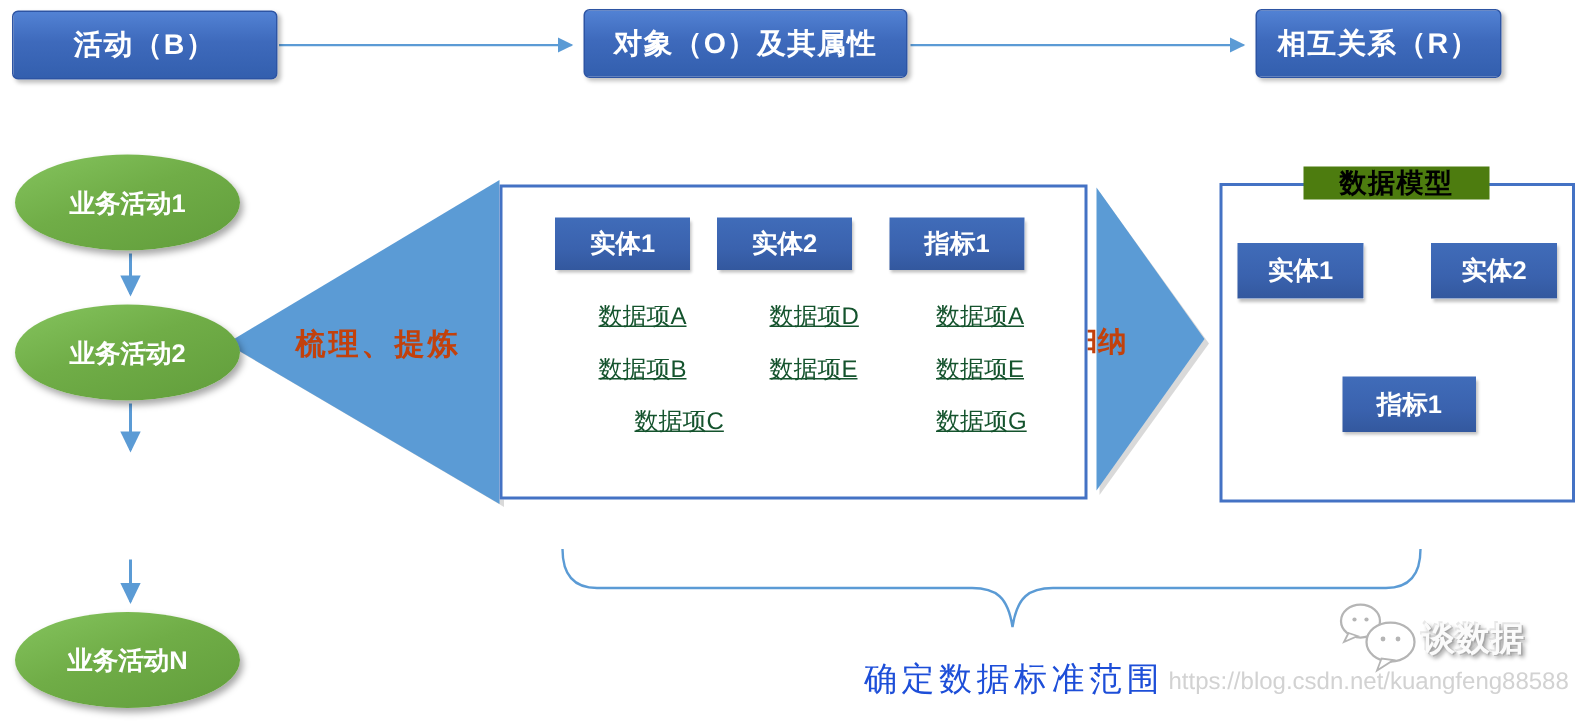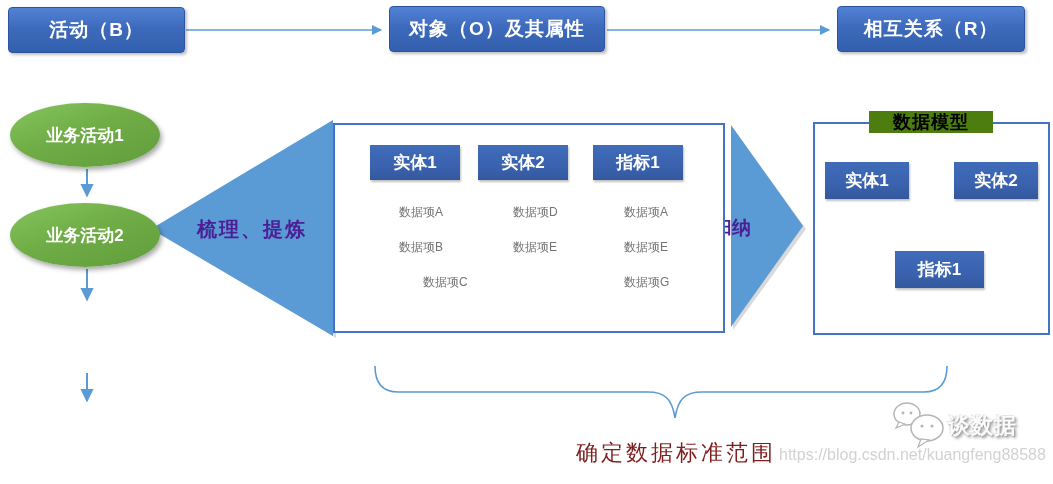--- a/index.html
+++ b/index.html
@@ -18,59 +18,59 @@
 
   .ellipse {
     position:absolute; left:10px; width:150px; height:64px; border-radius:50%;
     background:linear-gradient(160deg,#85c45e 0%, #70ad47 45%, #619d3b 100%);
     color:#fff; font-weight:bold; font-size:17px;
     display:flex; align-items:center; justify-content:center;
     box-shadow:2px 3px 5px rgba(0,0,0,0.35);
   }
 
   .shape-label {
-    position:absolute; color:#4c1d95; font-weight:bold; text-align:center;
+    position:absolute; color:#c2410c; font-weight:bold; text-align:center;
   }
   #funnel-label { left:170px; top:216px; width:164px; font-size:20px; letter-spacing:2px; }
   #induce-label { left:698px; top:215px; width:68px; font-size:19px; }
 
   .panel {
     position:absolute; background:#fff; border:2px solid #4472c4;
   }
   #extract-panel { left:333px; top:123px; width:392px; height:210px; }
   #model-panel   { left:813px; top:122px; width:237px; height:213px; }
 
   .col-header {
     position:absolute; width:90px; height:35px;
     background:linear-gradient(180deg,#406cb9 0%, #3a62ae 60%, #33589e 100%);
     color:#fff; font-weight:bold; font-size:17px;
     display:flex; align-items:center; justify-content:center;
     box-shadow:1px 2px 2px rgba(0,0,0,0.25);
   }
   .tree-item {
     position:absolute; height:20px; line-height:20px;
-    color:#737373; font-size:12px; white-space:nowrap;
+    color:#14532d; font-size:16px; white-space:nowrap;text-decoration:underline;
   }
 
   #model-title {
     position:absolute; left:869px; top:111px; width:124px; height:22px;
     background:#4d7c0f; color:#000; font-weight:bold; font-size:18px;
     text-align:center; line-height:22px; z-index:3; letter-spacing:1px;
   }
   .model-node {
     position:absolute; height:37px;
     background:linear-gradient(180deg,#406cb9 0%, #3a62ae 60%, #33589e 100%);
     color:#fff; font-weight:bold; font-size:17px;
     display:flex; align-items:center; justify-content:center;
     box-shadow:1px 2px 2px rgba(0,0,0,0.25); z-index:2;
   }
 
   #caption {
     position:absolute; left:476px; top:438px; width:400px;
-    text-align:center; color:#7f1d1d; font-size:22px; font-weight:500;
+    text-align:center; color:#1d4ed8; font-size:22px; font-weight:500;
     letter-spacing:3px;
   }
 
   #watermark-brand {
     position:absolute; left:948px; top:411px; width:105px;
     font-size:22px; font-weight:bold; color:#fbfbfb;
     text-shadow:2px 2px 3px #9a9a9a, 1px 1px 0 #c4c4c4, -1px -1px 0 #e8e8e8;
     letter-spacing:1px;
   }
   #watermark-url {
@@ -119,29 +119,32 @@
     <path d="M375,366 C375,381 381,392 398,392 L648,392 C664,392 672,398 675,418
              C678,398 686,392 702,392 L924,392 C941,392 947,381 947,366" stroke="#5b9bd5" stroke-width="1.6" fill="none"></path>
   </svg>
 
   <div class="top-box" style="left:8px; top:7px; width:177px;">
     <span>活动（B）</span>
   </div>
   <div class="top-box" style="left:389px; top:6px; width:216px;">
     <span>对象（O）及其属性</span>
   </div>
-  <div class="top-box" style="left:837px; top:6px; width:188px;text-align:right;">
+  <div class="top-box" style="left:837px; top:6px; width:164px;text-align:right;">
     <span>相互关系（R）</span>
   </div>
 
   <div class="ellipse" style="top:103px;">
     <span>业务活动1</span>
   </div>
   <div class="ellipse" style="top:203px;">
     <span>业务活动2</span>
+  </div>
+  <div class="ellipse" style="top:408px;">
+    <span>业务活动N</span>
   </div>
 
   <div id="funnel-label" class="shape-label">梳理、提炼</div>
   <div id="induce-label" class="shape-label">归纳</div>
 
   <div id="extract-panel" class="panel"></div>
 
   <div class="col-header" style="left:370px; top:145px;">
     <span>实体1</span>
   </div>

